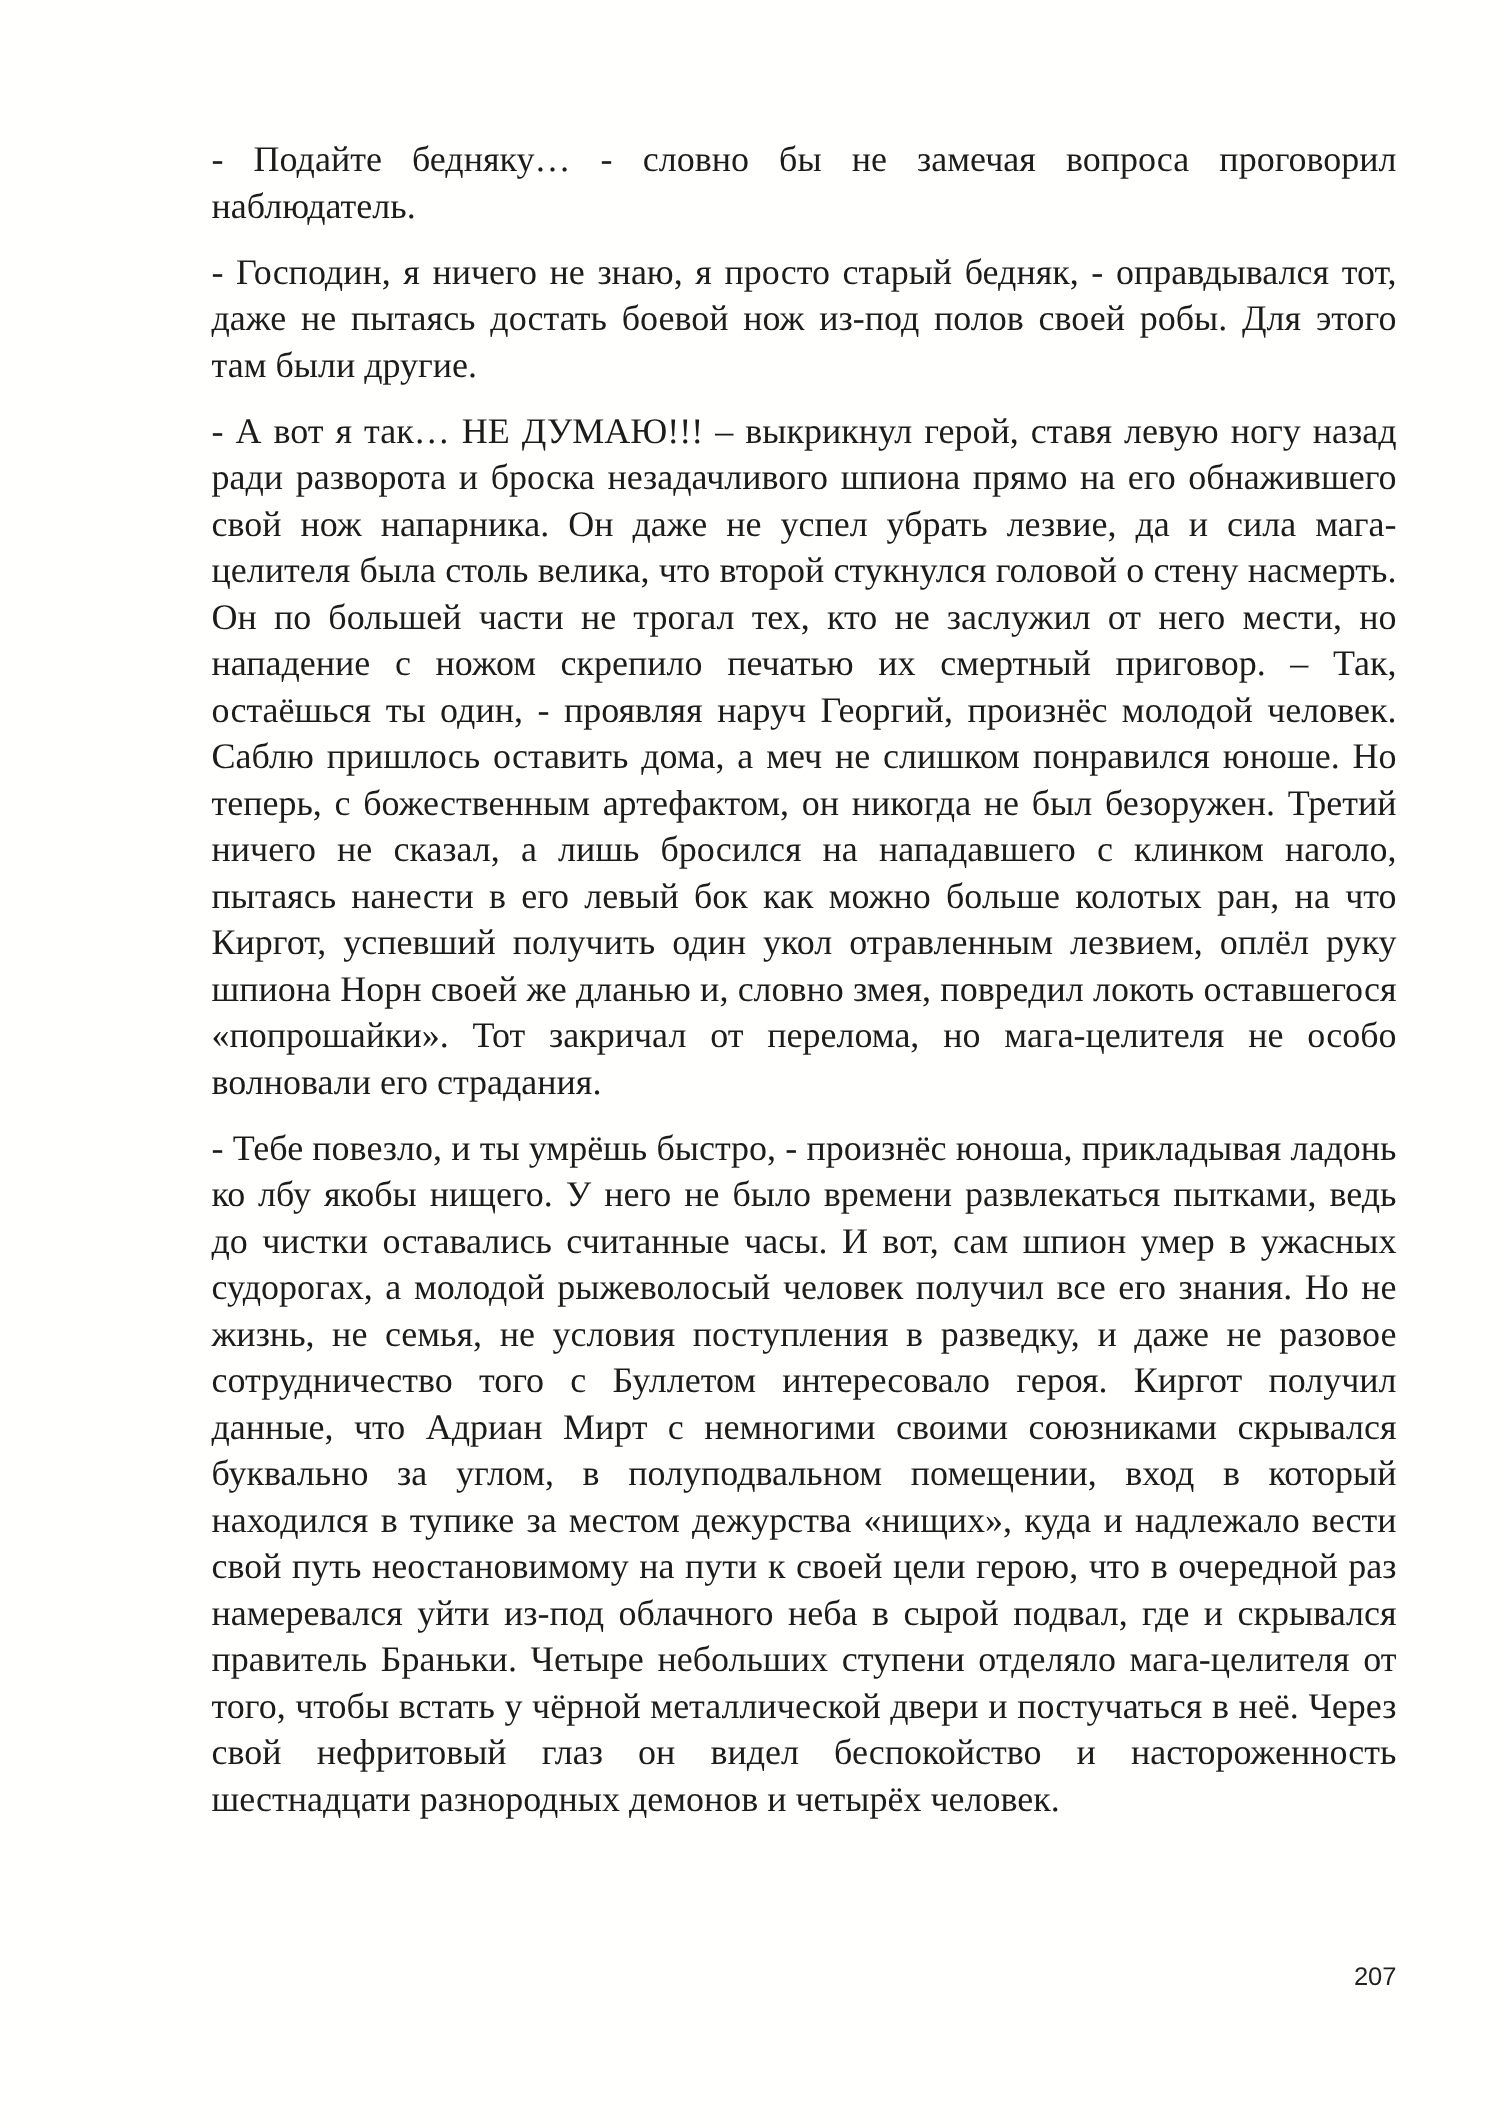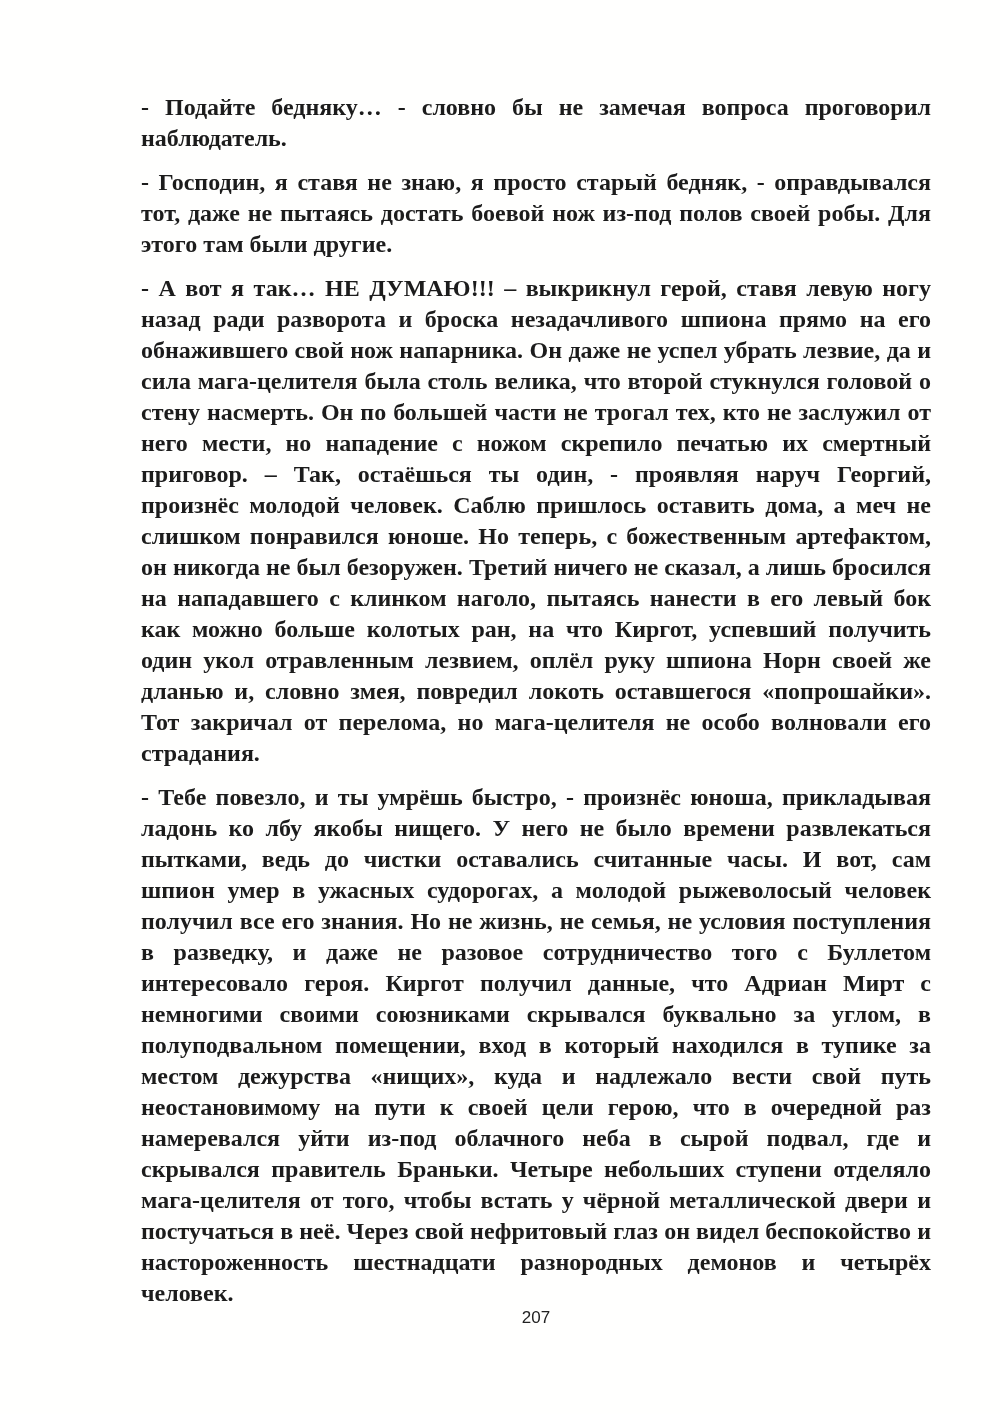--- a/index.html
+++ b/index.html
@@ -26,41 +26,40 @@
     width: 790px;
     color: #1c1c1c;
     font-size: 24px;
     line-height: 31px;
     text-align: justify;
     text-align-last: left;
   }
   .para {
     margin: 0 0 13px 0;
     padding: 0;
-    font-weight: bold;
   }
   .para:last-child {
     margin-bottom: 16px;
   }
   .page-number {
     position: absolute;
     top: 1308px;
     left: 141px;
     width: 790px;
-    text-align: center;
+    text-align: right;
     font-family: "Liberation Sans", "DejaVu Sans", sans-serif;
     font-size: 17px;
     line-height: 20px;
     color: #222222;
   }
 </style>
 </head>
 <body>
 
 <div class="page">
   <div class="text-block">
     <p class="para">- Подайте бедняку… - словно бы не замечая вопроса проговорил наблюдатель.</p>
-    <p class="para">- Господин, я ставя не знаю, я просто старый бедняк, - оправдывался тот, даже не пытаясь достать боевой нож из-под полов своей робы. Для этого там были другие.</p>
+    <p class="para">- Господин, я ничего не знаю, я просто старый бедняк, - оправдывался тот, даже не пытаясь достать боевой нож из-под полов своей робы. Для этого там были другие.</p>
     <p class="para">- А вот я так… НЕ ДУМАЮ!!! – выкрикнул герой, ставя левую ногу назад ради разворота и броска незадачливого шпиона прямо на его обнажившего свой нож напарника. Он даже не успел убрать лезвие, да и сила мага-целителя была столь велика, что второй стукнулся головой о стену насмерть. Он по большей части не трогал тех, кто не заслужил от него мести, но нападение с ножом скрепило печатью их смертный приговор. – Так, остаёшься ты один, - проявляя наруч Георгий, произнёс молодой человек. Саблю пришлось оставить дома, а меч не слишком понравился юноше. Но теперь, с божественным артефактом, он никогда не был безоружен. Третий ничего не сказал, а лишь бросился на нападавшего с клинком наголо, пытаясь нанести в его левый бок как можно больше колотых ран, на что Киргот, успевший получить один укол отравленным лезвием, оплёл руку шпиона Норн своей же дланью и, словно змея, повредил локоть оставшегося «попрошайки». Тот закричал от перелома, но мага-целителя не особо волновали его страдания.</p>
     <p class="para">- Тебе повезло, и ты умрёшь быстро, - произнёс юноша, прикладывая ладонь ко лбу якобы нищего. У него не было времени развлекаться пытками, ведь до чистки оставались считанные часы. И вот, сам шпион умер в ужасных судорогах, а молодой рыжеволосый человек получил все его знания. Но не жизнь, не семья, не условия поступления в разведку, и даже не разовое сотрудничество того с Буллетом интересовало героя. Киргот получил данные, что Адриан Мирт с немногими своими союзниками скрывался буквально за углом, в полуподвальном помещении, вход в который находился в тупике за местом дежурства «нищих», куда и надлежало вести свой путь неостановимому на пути к своей цели герою, что в очередной раз намеревался уйти из-под облачного неба в сырой подвал, где и скрывался правитель Браньки. Четыре небольших ступени отделяло мага-целителя от того, чтобы встать у чёрной металлической двери и постучаться в неё. Через свой нефритовый глаз он видел беспокойство и настороженность шестнадцати разнородных демонов и четырёх человек.</p>
   </div>
   <div class="page-number">207</div>
 </div>
 
 </body></html>

